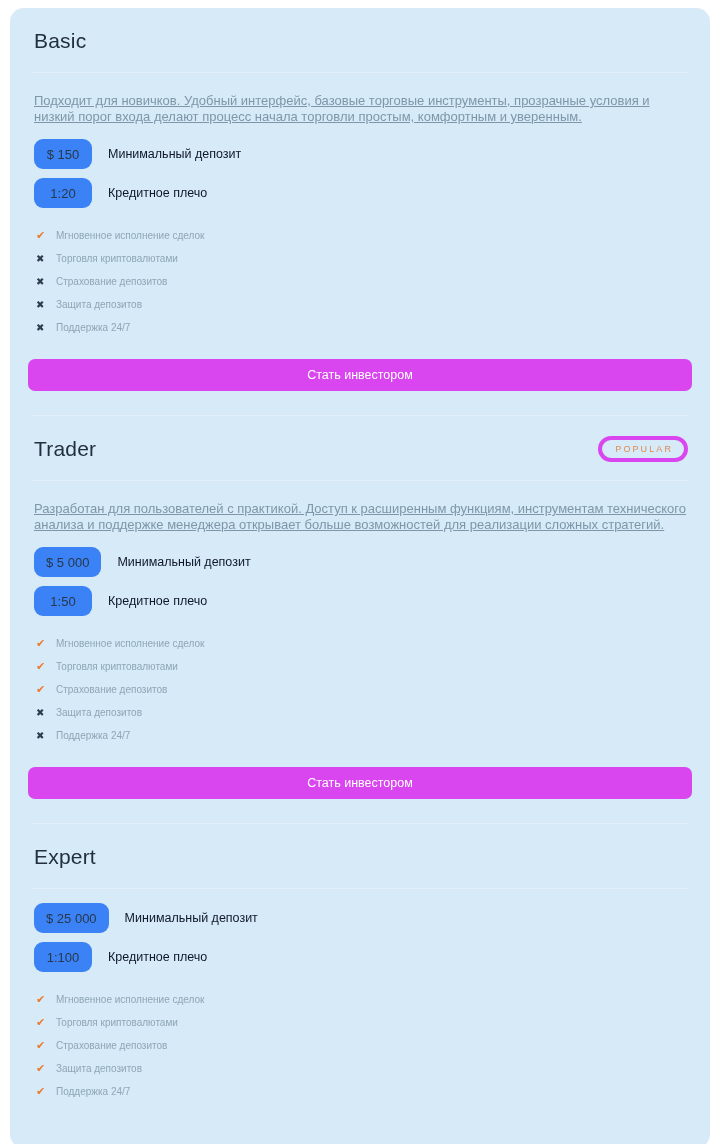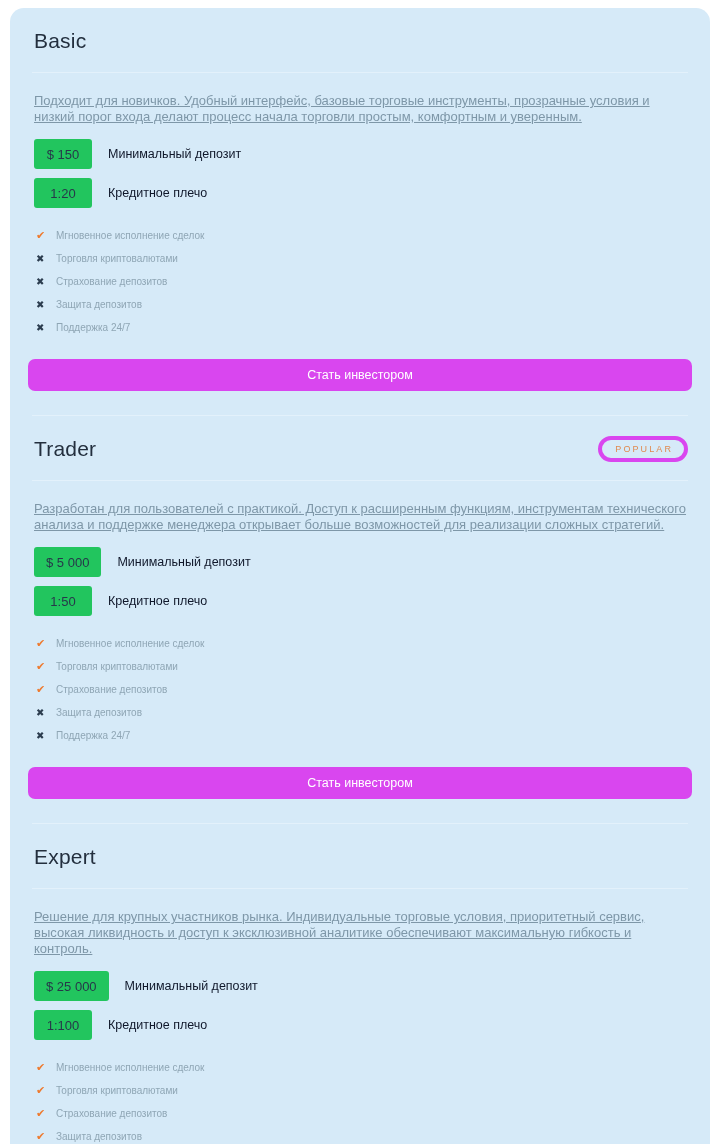--- a/index.html
+++ b/index.html
@@ -74,24 +74,24 @@
   .specs { padding: 14px 6px 0 6px; }
 
   .spec-row {
     display: flex;
     align-items: center;
     margin-bottom: 9px;
     min-height: 30px;
   }
 
   .spec-pill {
-    background: #22c55e;
+    background: #3b82f6;
     color: #27384a;
     font-size: 13px;
-    border-radius: 3px;
+    border-radius: 9px;
     height: 30px;
     min-width: 58px;
     display: flex;
     align-items: center;
     justify-content: center;
     padding: 0 12px;
     white-space: nowrap;
   }
 
   .spec-label {
@@ -236,21 +236,20 @@
           </div>
         </div>
         <button class="cta-button">Стать инвестором</button>
         <div class="plan-foot-divider"></div>
       </div>
       <div class="plan">
         <div class="plan-head">
           <div class="plan-title">Expert</div>
         </div>
         <div class="divider"></div>
-        <div class="plan-desc">Решение для крупных участников рынка. Индивидуальные торговые условия, приоритетный сервис, высокая ликвидность и доступ к эксклюзивной аналитике обеспечивают максимальную гибкость и контроль.</div>
         <div class="specs">
           <div class="spec-row">
             <div class="spec-pill">$ 25 000</div>
             <div class="spec-label">Минимальный депозит</div>
           </div>
           <div class="spec-row">
             <div class="spec-pill">1:100</div>
             <div class="spec-label">Кредитное плечо</div>
           </div>
         </div>

